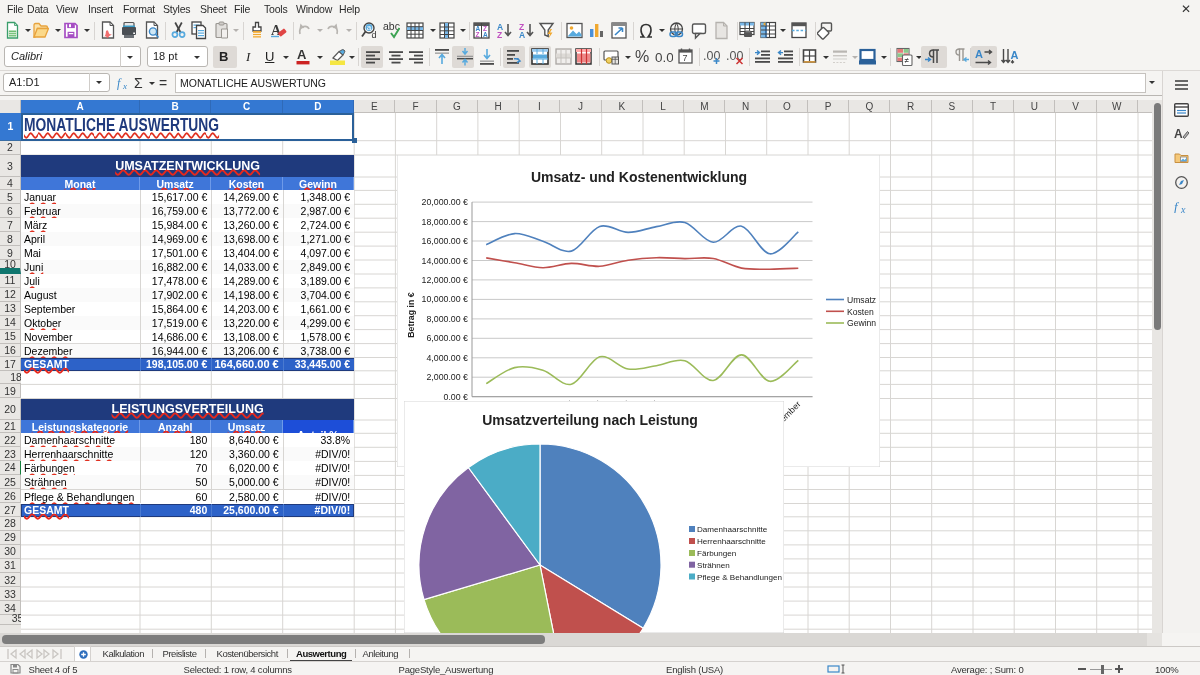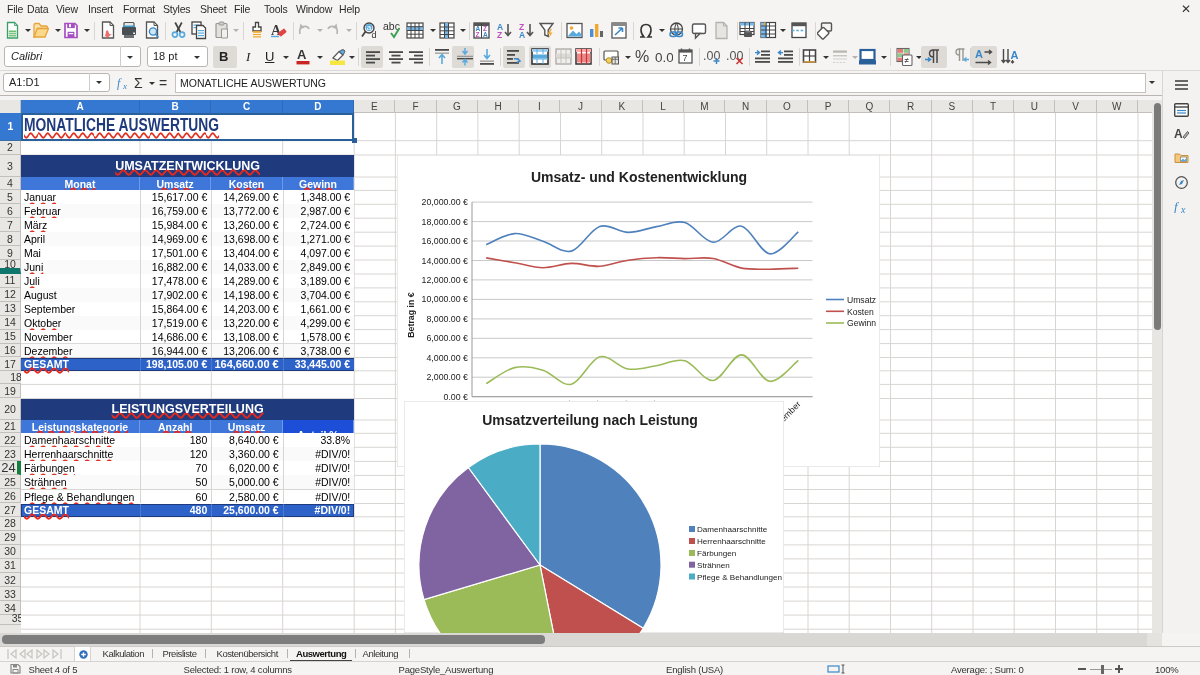--- a/index.html
+++ b/index.html
@@ -500,21 +500,21 @@
 <div class="ab" style="left:0;top:315.725px;width:21px;height:13.924999999999955px;border-bottom:1px solid #c2bfbc;border-right:1px solid #c2bfbc;color:#333;font-size:10.5px;display:flex;align-items:center;justify-content:center">14</div>
 <div class="ab" style="left:0;top:329.65px;width:21px;height:13.925000000000068px;border-bottom:1px solid #c2bfbc;border-right:1px solid #c2bfbc;color:#333;font-size:10.5px;display:flex;align-items:center;justify-content:center">15</div>
 <div class="ab" style="left:0;top:343.57500000000005px;width:21px;height:13.924999999999955px;border-bottom:1px solid #c2bfbc;border-right:1px solid #c2bfbc;color:#333;font-size:10.5px;display:flex;align-items:center;justify-content:center">16</div>
 <div class="ab" style="left:0;top:357.5px;width:21px;height:13.300000000000011px;border-bottom:1px solid #c2bfbc;border-right:1px solid #c2bfbc;color:#333;font-size:10.5px;display:flex;align-items:center;justify-content:center">17</div>
 <div class="ab" style="left:0;top:370.8px;width:33px;height:13.599999999999966px;border-bottom:1px solid #c2bfbc;border-right:1px solid #c2bfbc;color:#333;font-size:10.5px;display:flex;align-items:center;justify-content:center">18</div>
 <div class="ab" style="left:0;top:384.4px;width:21px;height:14.100000000000023px;border-bottom:1px solid #c2bfbc;border-right:1px solid #c2bfbc;color:#333;font-size:10.5px;display:flex;align-items:center;justify-content:center">19</div>
 <div class="ab" style="left:0;top:398.5px;width:21px;height:21.5px;border-bottom:1px solid #c2bfbc;border-right:1px solid #c2bfbc;color:#333;font-size:10.5px;display:flex;align-items:center;justify-content:center">20</div>
 <div class="ab" style="left:0;top:420px;width:21px;height:13.300000000000011px;border-bottom:1px solid #c2bfbc;border-right:1px solid #c2bfbc;color:#333;font-size:10.5px;display:flex;align-items:center;justify-content:center">21</div>
 <div class="ab" style="left:0;top:433.3px;width:21px;height:14.04000000000002px;border-bottom:1px solid #c2bfbc;border-right:1px solid #c2bfbc;color:#333;font-size:10.5px;display:flex;align-items:center;justify-content:center">22</div>
 <div class="ab" style="left:0;top:447.34000000000003px;width:21px;height:14.039999999999964px;border-bottom:1px solid #c2bfbc;border-right:1px solid #c2bfbc;color:#333;font-size:10.5px;display:flex;align-items:center;justify-content:center">23</div>
-<div class="ab" style="left:0;top:461.38px;width:21px;height:14.04000000000002px;border-bottom:1px solid #c2bfbc;border-right:4px solid #15803d;color:#333;font-size:13px;display:flex;align-items:center;justify-content:center">24</div>
+<div class="ab" style="left:0;top:461.38px;width:21px;height:14.04000000000002px;border-bottom:1px solid #c2bfbc;border-right:1px solid #15803d;color:#333;font-size:10px;display:flex;align-items:center;justify-content:center">24</div>
 <div class="ab" style="left:0;top:475.42px;width:21px;height:14.04000000000002px;border-bottom:1px solid #c2bfbc;border-right:1px solid #c2bfbc;color:#333;font-size:10.5px;display:flex;align-items:center;justify-content:center">25</div>
 <div class="ab" style="left:0;top:489.46000000000004px;width:21px;height:14.039999999999964px;border-bottom:1px solid #c2bfbc;border-right:1px solid #c2bfbc;color:#333;font-size:10.5px;display:flex;align-items:center;justify-content:center">26</div>
 <div class="ab" style="left:0;top:503.5px;width:21px;height:13.299999999999955px;border-bottom:1px solid #c2bfbc;border-right:1px solid #c2bfbc;color:#333;font-size:10.5px;display:flex;align-items:center;justify-content:center">27</div>
 <div class="ab" style="left:0;top:516.8px;width:21px;height:14.049999999999955px;border-bottom:1px solid #c2bfbc;border-right:1px solid #c2bfbc;color:#333;font-size:10.5px;display:flex;align-items:center;justify-content:center">28</div>
 <div class="ab" style="left:0;top:530.8499999999999px;width:21px;height:14.050000000000068px;border-bottom:1px solid #c2bfbc;border-right:1px solid #c2bfbc;color:#333;font-size:10.5px;display:flex;align-items:center;justify-content:center">29</div>
 <div class="ab" style="left:0;top:544.9px;width:21px;height:14.049999999999955px;border-bottom:1px solid #c2bfbc;border-right:1px solid #c2bfbc;color:#333;font-size:10.5px;display:flex;align-items:center;justify-content:center">30</div>
 <div class="ab" style="left:0;top:558.9499999999999px;width:21px;height:14.050000000000068px;border-bottom:1px solid #c2bfbc;border-right:1px solid #c2bfbc;color:#333;font-size:10.5px;display:flex;align-items:center;justify-content:center">31</div>
 <div class="ab" style="left:0;top:573.0px;width:21px;height:14.049999999999955px;border-bottom:1px solid #c2bfbc;border-right:1px solid #c2bfbc;color:#333;font-size:10.5px;display:flex;align-items:center;justify-content:center">32</div>
 <div class="ab" style="left:0;top:587.05px;width:21px;height:14.049999999999955px;border-bottom:1px solid #c2bfbc;border-right:1px solid #c2bfbc;color:#333;font-size:10.5px;display:flex;align-items:center;justify-content:center">33</div>
 <div class="ab" style="left:0;top:601.0999999999999px;width:21px;height:14.050000000000068px;border-bottom:1px solid #c2bfbc;border-right:1px solid #c2bfbc;color:#333;font-size:10.5px;display:flex;align-items:center;justify-content:center">34</div>

